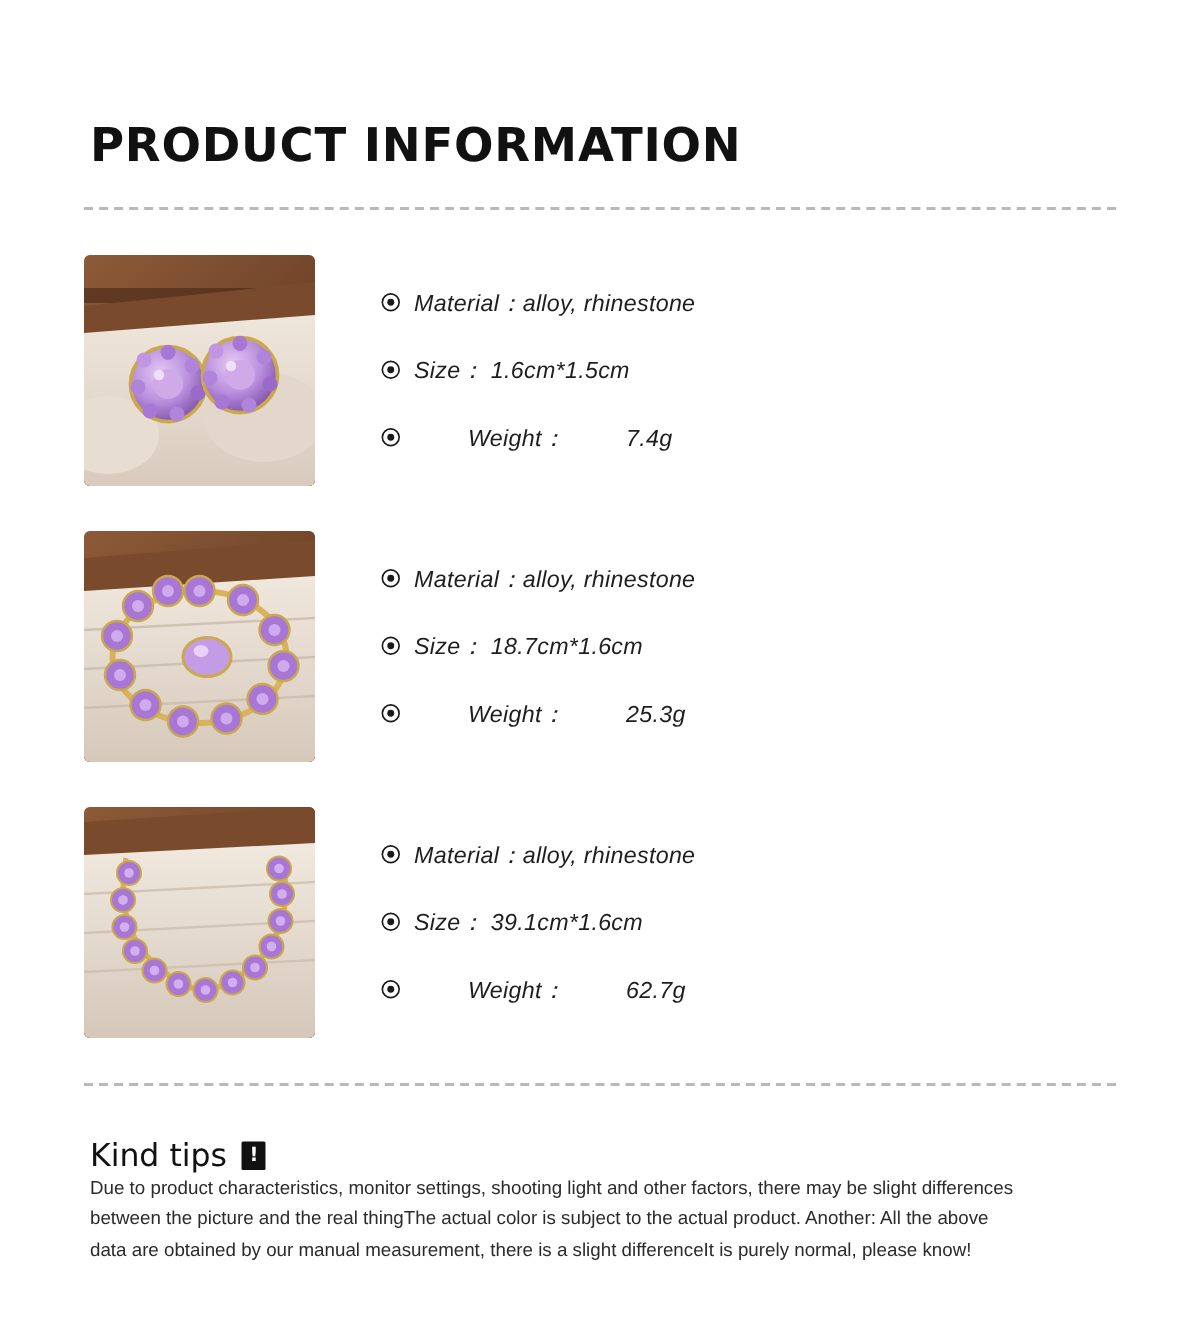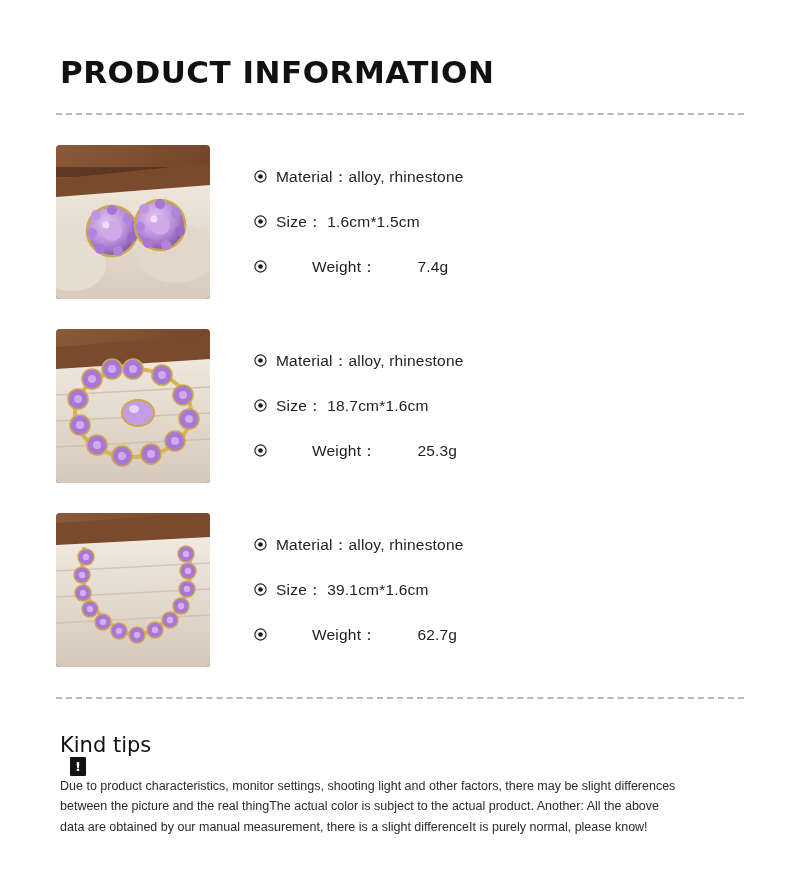--- a/index.html
+++ b/index.html
@@ -20,21 +20,21 @@
     height: 893px;
     box-sizing: border-box;
     padding: 0 56px;
     position: relative;
   }
   .title {
     font-size: 31px;
     font-weight: bold;
     letter-spacing: 0.5px;
     color: #111;
-    padding-top: 55px;
+    padding-top: 80px;
     padding-left: 4px;
     line-height: 1.1;
     font-family: "DejaVu Sans", sans-serif;
   }
   .dashed-rule {
     margin-top: 24px;
     border-top: 2px dashed #b9b9b9;
     height: 0;
     width: 100%;
   }
@@ -59,20 +59,21 @@
     background: #d9c6b6;
   }
   .thumb svg {
     display: block;
     width: 154px;
     height: 154px;
   }
   .specs {
     margin-left: 44px;
     padding-top: 22px;
+    font-style: italic;
   }
   .spec-line {
     display: flex;
     align-items: baseline;
     margin-bottom: 24px;
     font-size: 15.5px;
     color: #1e1e1e;
     letter-spacing: 0.2px;
   }
   .spec-line:last-child {
@@ -92,26 +93,25 @@
     white-space: pre;
   }
   .spec-value {
     white-space: pre;
   }
   .tips-section {
     margin-top: 34px;
   }
   .tips-heading {
     display: flex;
-    align-items: flex-start;
+    align-items: center;
     font-size: 21px;
     color: #111;
     padding-left: 4px;
     font-family: "DejaVu Sans", sans-serif;
-    flex-direction: column;
   }
   .tips-badge {
     display: inline-flex;
     align-items: center;
     justify-content: center;
     width: 16px;
     height: 19px;
     background: #111;
     color: #fff;
     font-size: 13px;

